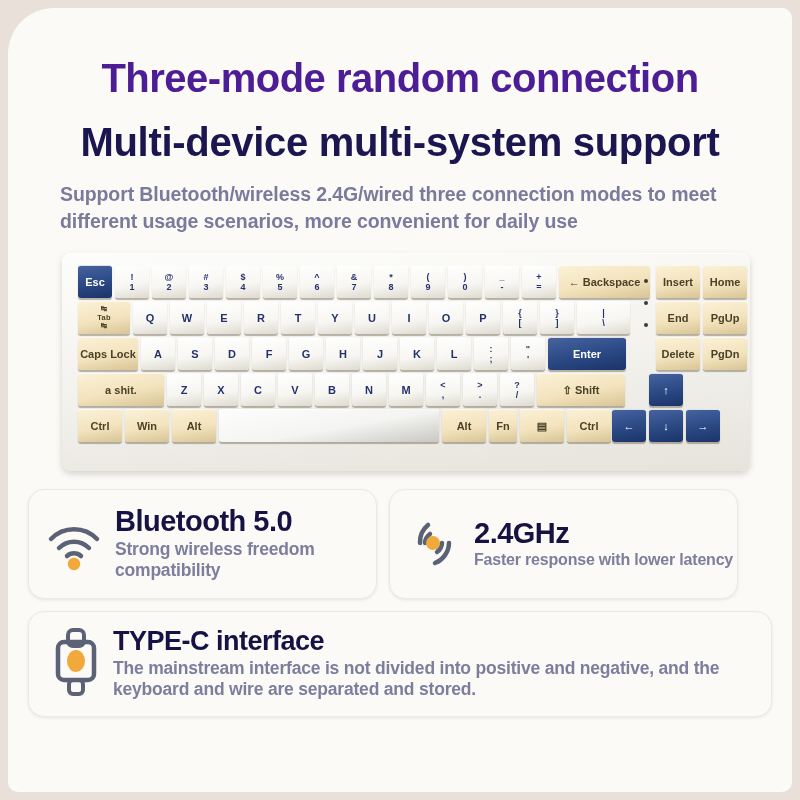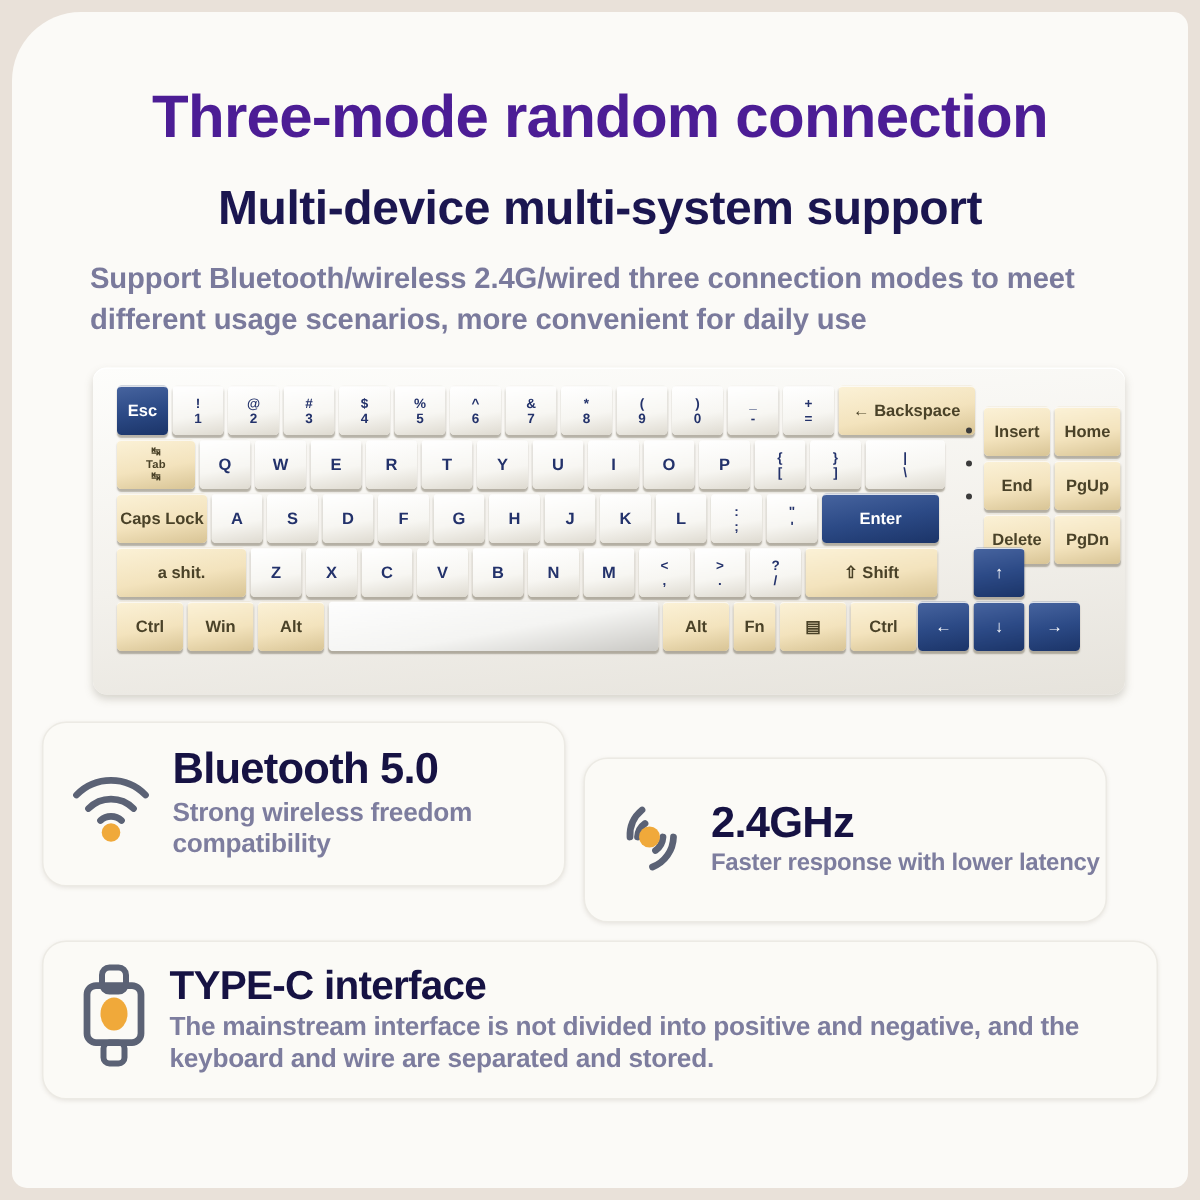--- a/index.html
+++ b/index.html
@@ -24,21 +24,21 @@
     text-align: center;
     font-size: 40px;
     font-weight: 700;
     color: #4c1d95;
     letter-spacing: -0.5px;
     line-height: 1.1;
   }
   .subhead {
     margin-top: 20px;
     text-align: center;
-    font-size: 32px;
+    font-size: 40px;
     font-weight: 700;
     color: #1b1650;
     letter-spacing: -0.3px;
   }
   .blurb {
     margin: 16px 48px 0 52px;
     font-size: 19.5px;
     line-height: 1.38;
     color: #7a7a9c;
     font-weight: 600;
@@ -76,21 +76,21 @@
   }
   .k-white { background: linear-gradient(170deg,#ffffff 0%,#f7f6f2 58%,#dedad0 100%); }
   .k-tan   { background: linear-gradient(170deg,#fbf1d6 0%,#f3e3bd 55%,#d8c495 100%); color:#4a4228; }
   .k-blue  { background: linear-gradient(170deg,#46639e 0%,#2c4a86 50%,#1b3468 100%); color:#ffffff; }
   .k-space { background: linear-gradient(170deg,#fdfdfd 0%,#f4f4f2 55%,#c9c8c4 100%); }
   .key .sub  { font-size: 9px; }
   .key .lbl  { font-size: 11px; }
   .key .tiny { font-size: 7.5px; letter-spacing: .2px; }
 
   
-  .kb-right { position: absolute; left: 594px; top: 26px; }
+  .kb-right { position: absolute; left: 594px; top: 12px; }
   .navgrid { display: flex; gap: 3px; }
   .navcol  { display: flex; flex-direction: column; gap: 3px; }
   .leds { position: absolute; left: -12px; top: 14px; display:flex; flex-direction:column; gap:18px; }
   .led { width: 4px; height: 4px; border-radius: 50%; background: #3b3b3b; }
   .arrows { position: absolute; left: 550px; top: 120px; }
   .arow { display: flex; gap: 3px; }
   .arow.top { margin-left: 37px; margin-bottom: 3px; }
   .akey { width: 34px; height: 33px; }
 
   
@@ -112,21 +112,21 @@
   .c-title {
     font-size: 29px; font-weight: 700; color: #161243;
     letter-spacing: -0.5px; line-height: 1.05; white-space: nowrap;
   }
   .c-title.sm { font-size: 27px; }
   .c-desc {
     font-size: 17.5px; color: #7d7d9e; font-weight: 600;
     line-height: 1.22; margin-top: 2px; letter-spacing: -0.2px;
   }
   .c-desc.wide { font-size: 16px; white-space: nowrap; }
-  .ovf { overflow: visible; white-space: nowrap; margin-top: 24px; }
+  .ovf { overflow: visible; white-space: nowrap; }
 </style>
 </head>
 <body>
 
 <div class="page">
 
   <h1 class="headline">Three-mode random connection</h1>
   <h2 class="subhead">Multi-device multi-system support</h2>
   <p class="blurb">Support Bluetooth/wireless 2.4G/wired three connection modes to meet different usage scenarios, more convenient for daily use</p>
 

